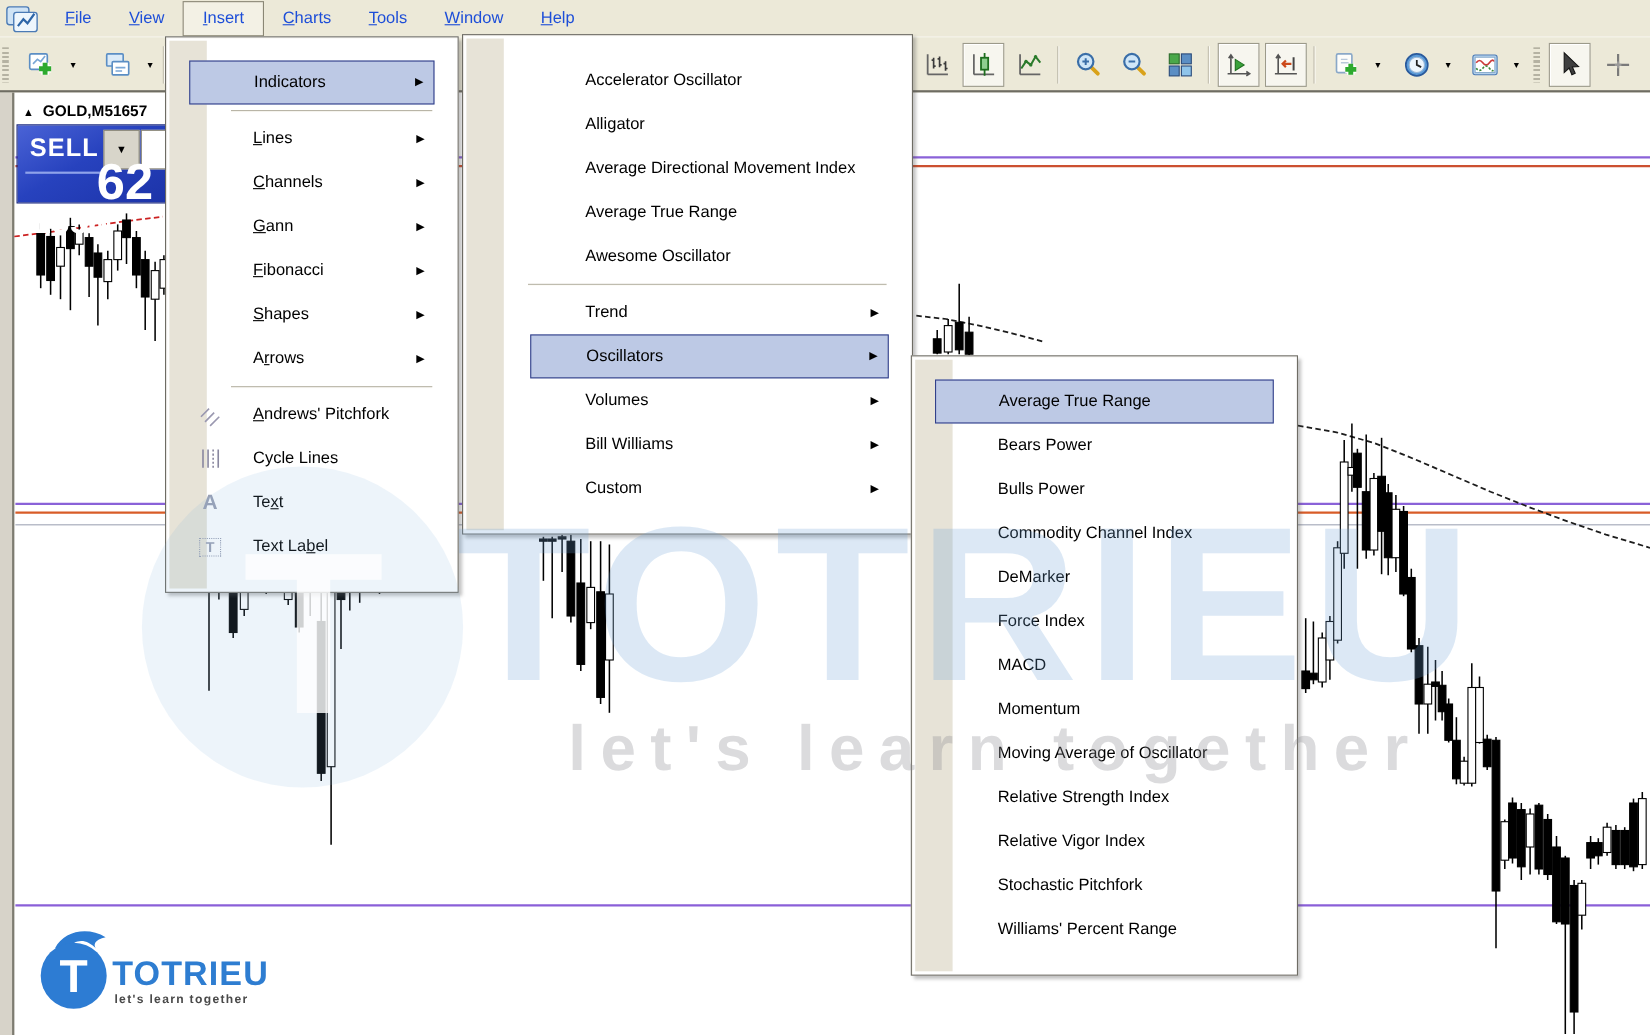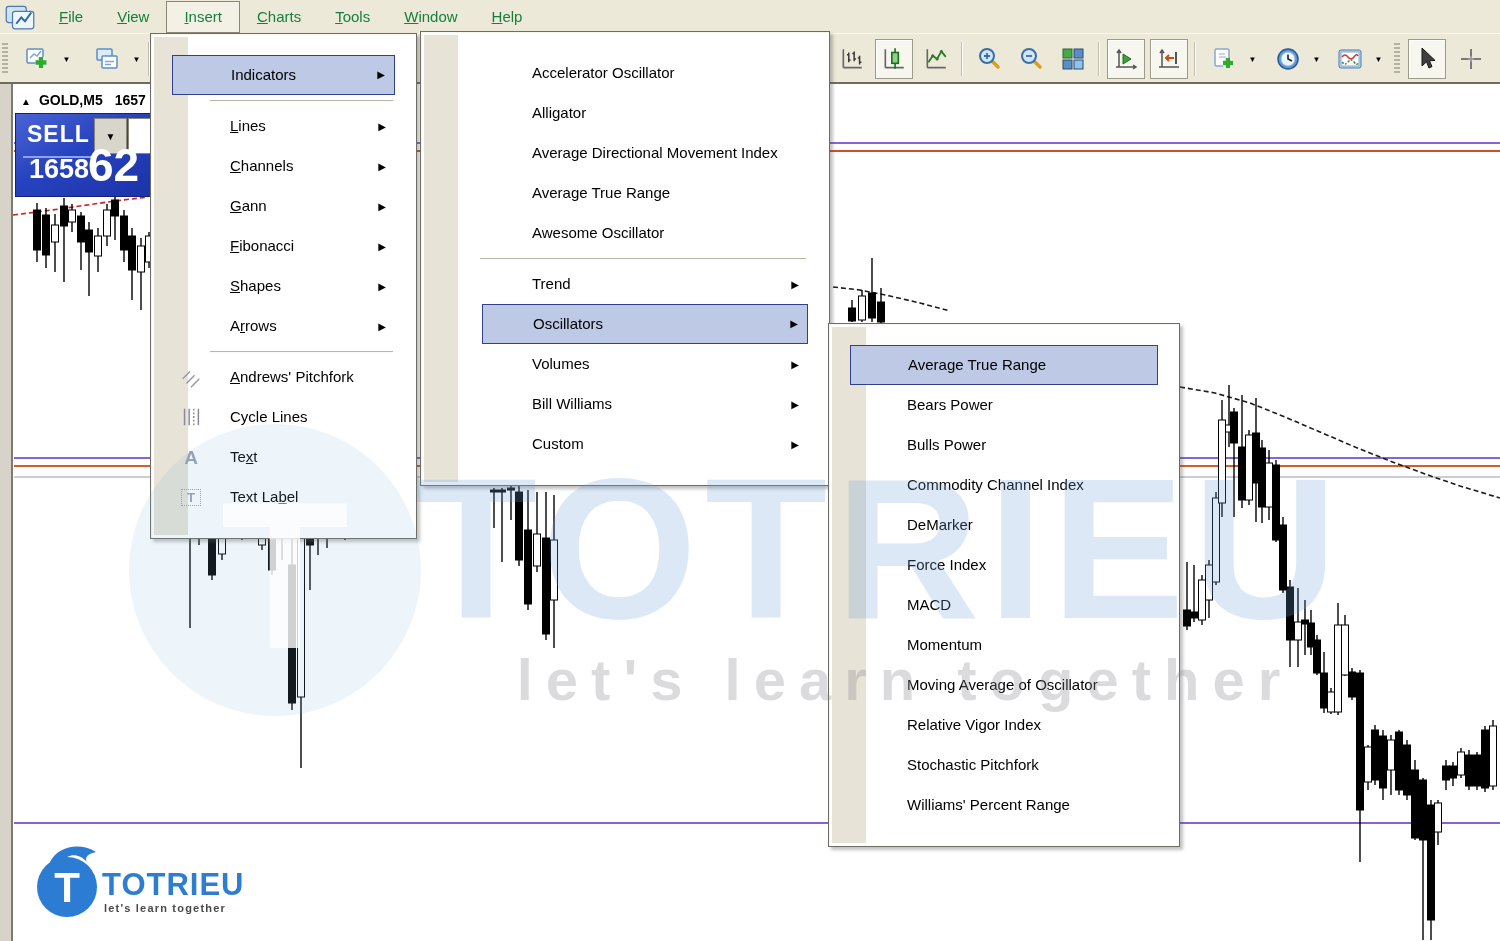--- a/index.html
+++ b/index.html
@@ -1,21 +1,21 @@
 <!DOCTYPE html>
 <html><head>
 <meta charset="utf-8">
 <style>
   * { box-sizing: border-box; margin: 0; padding: 0; }
   body { font-family: "Liberation Sans", sans-serif; background: #fff; }
   #root { position: relative; width: 1500px; height: 941px; overflow: hidden; background: #fff; }
 
   
   .menubar { position: absolute; left: 0; top: 0; width: 100%; height: 33px; background: #ece9d8;
-             display: flex; align-items: center; font-size: 15px; color: #15803d; z-index: 6; }
+             display: flex; align-items: center; font-size: 15px; color: #1d4ed8; z-index: 6; }
   .appicon { width: 30px; height: 24px; margin: 0 7px 0 5px; }
   .mitem { padding: 0 17px; height: 31px; line-height: 31px; cursor: default; }
   .mitem u { text-decoration: underline; }
   .mitem.pressed { border: 1px solid #8a8775; background: #f3f1e5; height: 32px; line-height: 30px; }
 
   
   .toolbar { position: absolute; left: 0; top: 33px; width: 100%; height: 51px; background: #ece9d8;
              border-top: 1px solid #f8f7f1; border-bottom: 2px solid #6e6c62; z-index: 5; }
   .tbtn { position: absolute; top: 5px; height: 40px; display: flex; align-items: center; justify-content: center;
           border: 1px solid transparent; }
@@ -28,34 +28,34 @@
            justify-content: center; font-size: 8px; color: #000; }
 
   
   .chart-canvas { position: absolute; left: 0; top: 84px; width: 1500px; height: 857px; background: #fff; z-index: 1; }
   .chrome-left { position: absolute; left: 0; top: 84px; width: 13px; height: 857px; background: #d7d3c9;
                  border-right: 2px solid #7d7b70; z-index: 2; }
   #chart-svg { position: absolute; left: 0; top: 0; width: 1500px; height: 941px; z-index: 3; pointer-events: none; }
   .chart-title { position: absolute; left: 21px; top: 92px; font-size: 14px; font-weight: bold; color: #000;
                  z-index: 4; white-space: nowrap; }
   .chart-title .tri { font-size: 10px; margin-right: 8px; }
-  .chart-title .quote { margin-left: 12px; }
+  .chart-title .quote { margin-left: 0; }
 
   
-  .sellbox { position: absolute; left: 15px; top: 113px; width: 140px; height: 84px; z-index: 10;
+  .sellbox { position: absolute; left: 15px; top: 113px; width: 140px; height: 72px; z-index: 10;
              background: linear-gradient(150deg, #4a63d6 0%, #2742be 45%, #1c33a8 100%);
              border: 1px solid #12217c; color: #fff; }
   .sell-label { position: absolute; left: 11px; top: 7px; font-size: 23px; font-weight: bold; letter-spacing: 1px; }
   .sell-underline { position: absolute; left: 7px; top: 42px; width: 68px; height: 2px; background: #8fa3ea; }
   .sell-drop { position: absolute; left: 78px; top: 4px; width: 33px; height: 36px; background: #d8d5ca;
                border: 1px solid #8a8778; display: flex; align-items: center; justify-content: center;
                color: #000; font-size: 10px; }
   .sell-field { position: absolute; left: 112px; top: 4px; width: 28px; height: 36px; background: #fff;
                 border: 1px solid #8a8778; }
-  .sell-price { position: absolute; left: 13px; top: 40px; font-size: 27px; font-weight: bold; }
+  .sell-price { position: absolute; left: 13px; top: 70px; font-size: 31px; font-weight: bold; }
   .sell-price-big { position: absolute; left: 72px; top: 28px; font-size: 46px; font-weight: bold; line-height: 1; }
 
   
   .menu { position: absolute; background: #fff; border: 1px solid #6e6c64; padding: 21px; z-index: 20;
           box-shadow: inset 1px 1px 0 #f7f6f1, 3px 3px 3px rgba(80,80,80,.35); }
   .gutter { position: absolute; left: 3px; top: 3px; bottom: 3px; width: 34px; background: #e7e3d7; }
   .mrow { position: relative; height: 40px; line-height: 40px; font-size: 15px; color: #000; white-space: nowrap; }
   .mrow u { text-decoration: underline; }
   .mrow .arrow { position: absolute; right: 9px; top: 1px; font-size: 10px; }
   .mrow.hl { background: #bdc9e5; border: 1px solid #32408a; line-height: 38px; }
@@ -512,20 +512,21 @@
       <div class="gutter"></div>
       <div class="mrow hl"><span>Average True Range</span></div>
       <div class="mrow"><span>Bears Power</span></div>
       <div class="mrow"><span>Bulls Power</span></div>
       <div class="mrow"><span>Commodity Channel Index</span></div>
       <div class="mrow"><span>DeMarker</span></div>
       <div class="mrow"><span>Force Index</span></div>
       <div class="mrow"><span>MACD</span></div>
       <div class="mrow"><span>Momentum</span></div>
       <div class="mrow"><span>Moving Average of Oscillator</span></div>
+      <div class="mrow"><span>Relative Strength Index</span></div>
       <div class="mrow"><span>Relative Vigor Index</span></div>
       <div class="mrow"><span>Stochastic Pitchfork</span></div>
       <div class="mrow"><span>Williams' Percent Range</span></div>
     </div>
 
   <svg id="watermark">
     <circle cx="275" cy="570" r="146" fill="#7fb0dd" opacity="0.14"></circle>
     <text x="285" y="648" font-size="210" font-weight="bold" fill="#ffffff" opacity="0.8" text-anchor="middle">T</text>
     <text x="880" y="618" font-size="200" font-weight="bold" fill="#6fa3d8" opacity="0.24" text-anchor="middle" letter-spacing="8">TOTRIEU</text>
     <text x="905" y="700" font-size="58" font-weight="bold" fill="#8a8a90" opacity="0.30" text-anchor="middle" letter-spacing="13">let's learn together</text>

